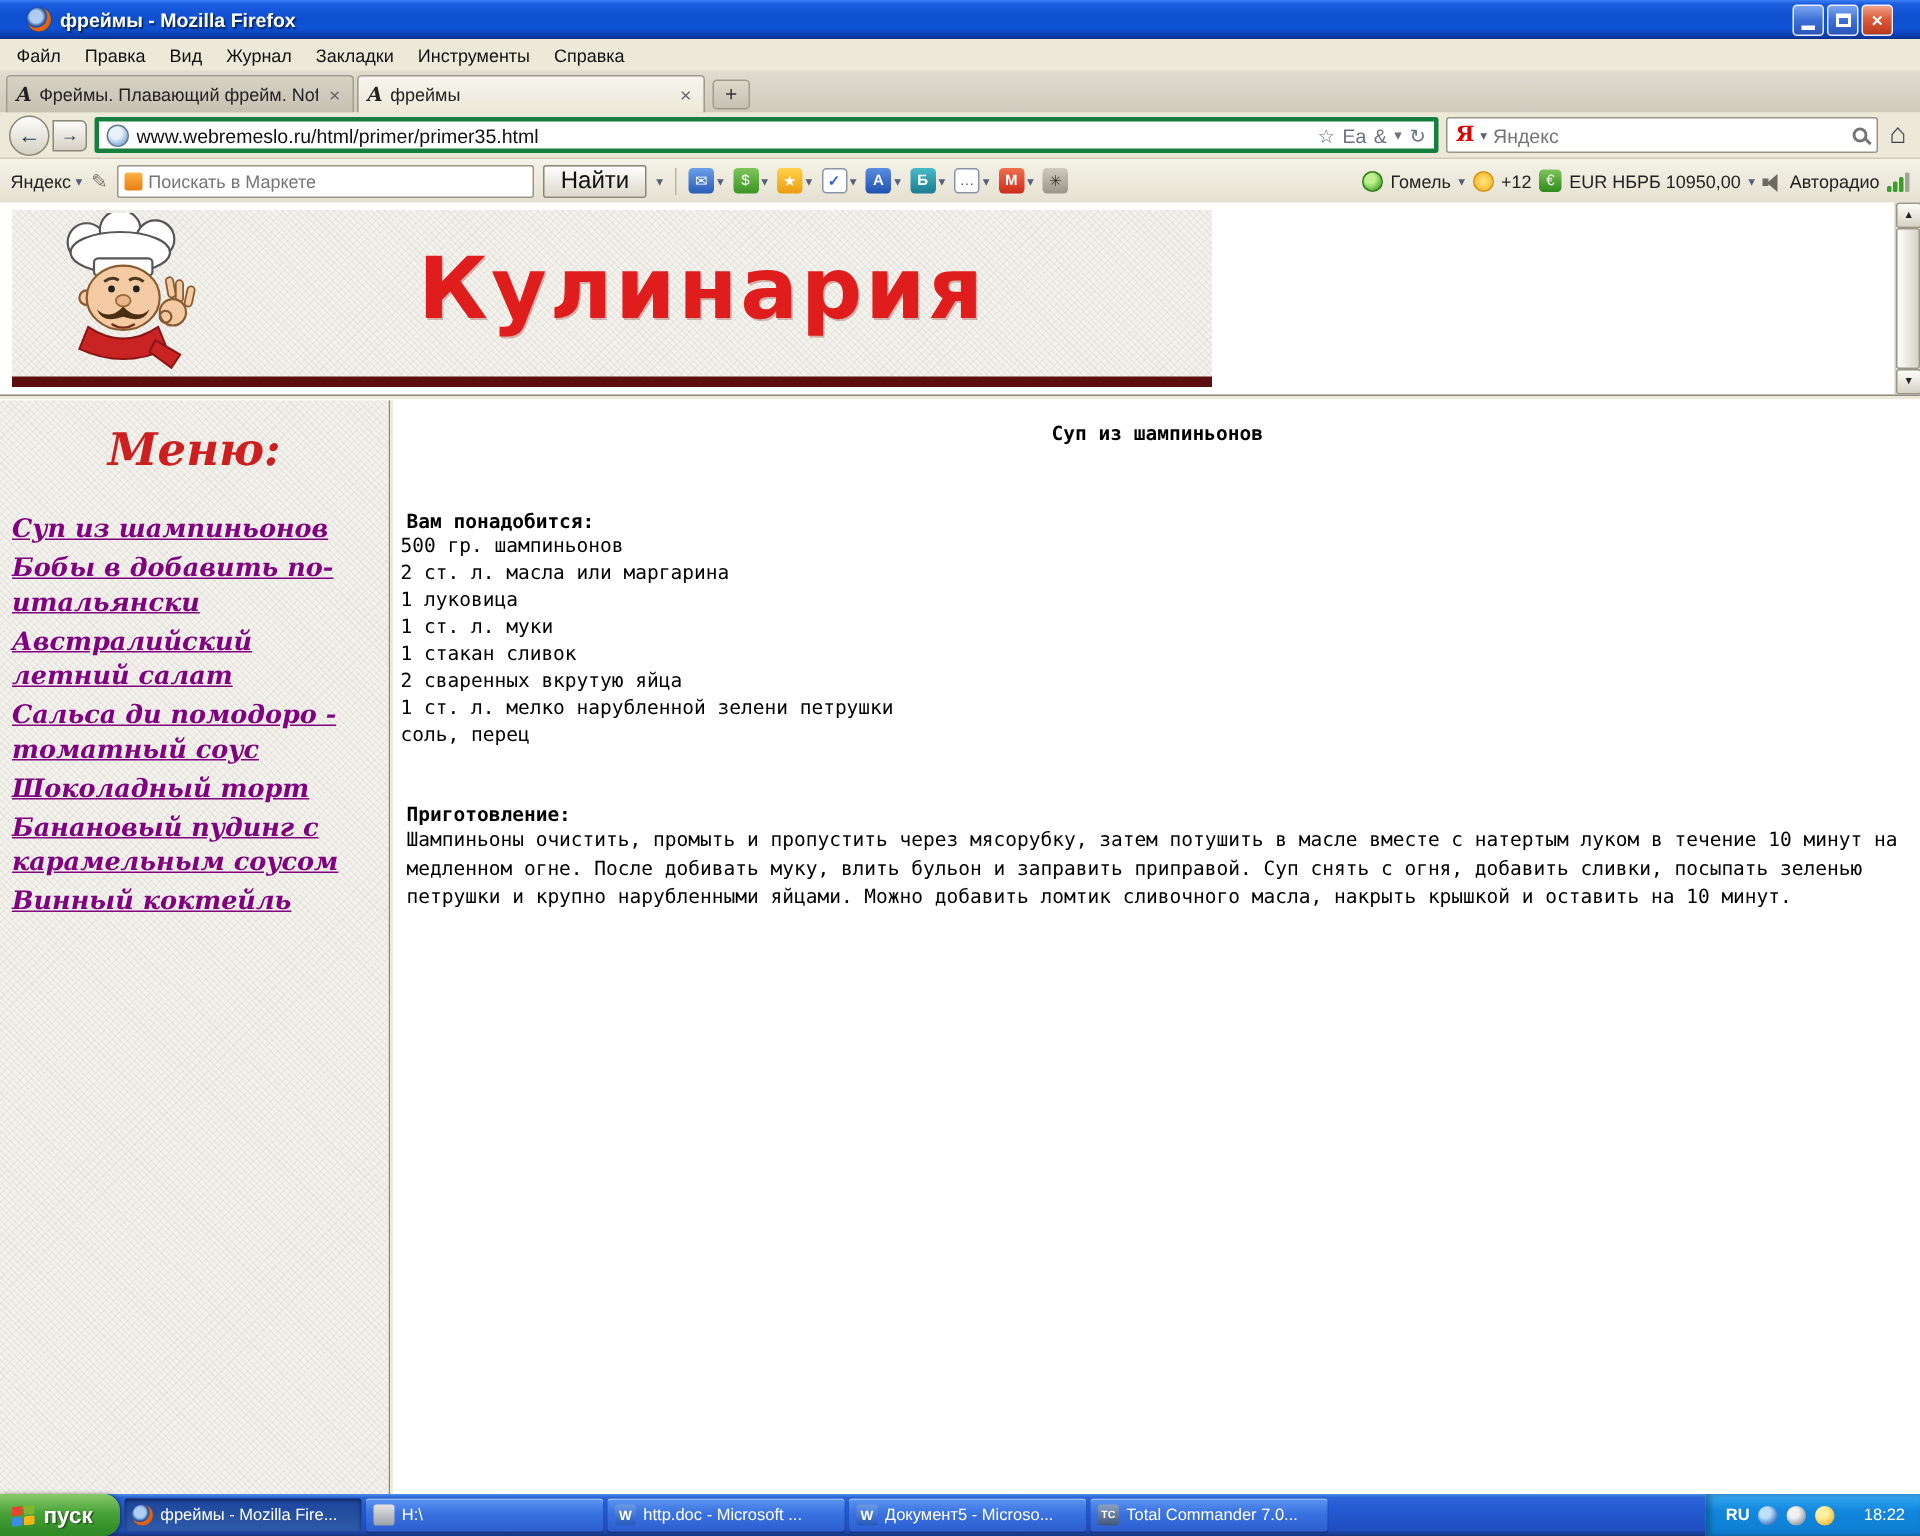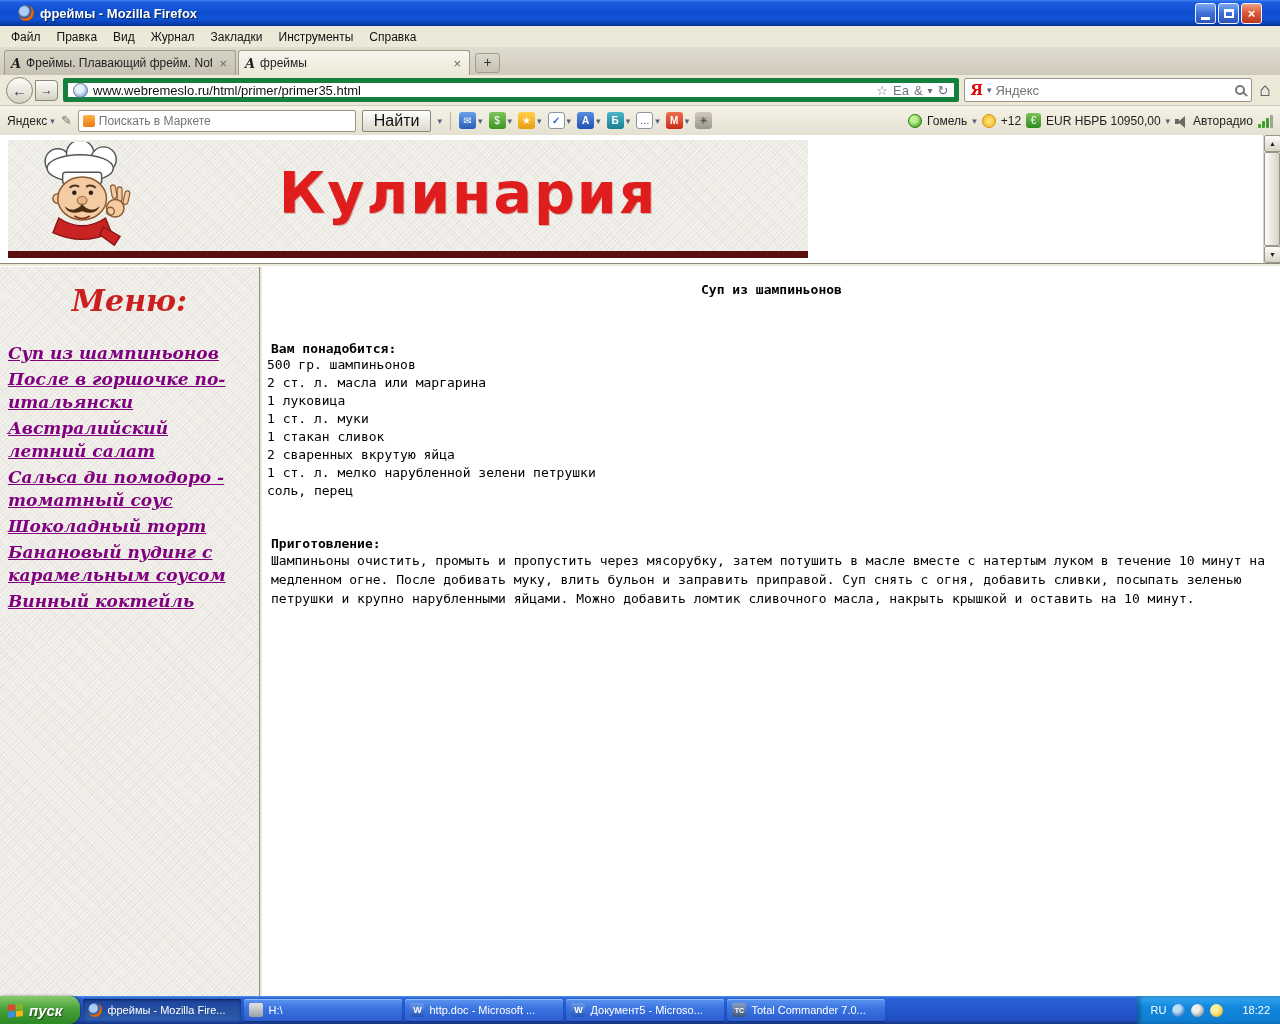--- a/index.html
+++ b/index.html
@@ -35,21 +35,21 @@
   .tab-close{color:#666;font-size:13px;padding:0 2px;cursor:pointer}
   .newtab{width:25px;height:20px;margin:0 0 2px 3px;border-radius:3px;background:linear-gradient(#dcd8ca,#c6c1b2);
     border:1px solid #a09c8c;text-align:center;font-size:14px;color:#333;line-height:17px;cursor:pointer}
 
   
   .navbar{height:31px;background:#ece9d8;border-bottom:1px solid #cfcaba;display:flex;align-items:center;padding:0 6px;gap:5px}
   .nav-back{width:27px;height:27px;border-radius:50%;flex:none;background:linear-gradient(#fdfdfb,#d4d0c2);
     border:1px solid #8a8678;display:flex;align-items:center;justify-content:center;font-size:15px;font-weight:bold;color:#223a55;cursor:pointer}
   .nav-fwd{width:23px;height:21px;border-radius:0 4px 4px 0;flex:none;background:linear-gradient(#fdfdfb,#d4d0c2);
     border:1px solid #8a8678;display:flex;align-items:center;justify-content:center;font-size:12px;font-weight:bold;color:#223a55;cursor:pointer;margin-left:-3px}
-  .urlbox{flex:1;height:24px;background:#fff;border:5px solid #15803d;border-radius:2px;display:flex;align-items:center;padding:0 5px;gap:5px}
+  .urlbox{flex:1;height:24px;background:#fff;border:3px solid #15803d;border-radius:2px;display:flex;align-items:center;padding:0 5px;gap:5px}
   .globe{width:15px;height:15px;border-radius:50%;flex:none;border:1px solid #667a92;
     background:radial-gradient(circle at 40% 35%, #e8f2fc 0 35%, #8fb6dd 70%, #5c86b4 100%);cursor:pointer}
   .url-input{flex:1;border:none;outline:none;font-size:13px;color:#111;font-family:"Liberation Sans",sans-serif;background:transparent}
   .url-icon{color:#6a7282;font-size:13px;cursor:pointer;flex:none}
   .url-icon.tiny{font-size:10px}
   .searchbox{width:288px;height:24px;background:#fff;border:1px solid #9a9687;border-radius:2px;display:flex;align-items:center;padding:0 6px;gap:4px;flex:none}
   .ya-badge{color:#e00000;font-weight:bold;font-family:"DejaVu Serif",serif;font-size:14px;cursor:pointer}
   .search-input{flex:1;border:none;outline:none;font-size:13px;color:#555;background:transparent;font-family:"Liberation Sans",sans-serif}
   .mag{width:10px;height:10px;border:2px solid #777;border-radius:50%;position:relative;flex:none;cursor:pointer}
   .mag::after{content:"";position:absolute;width:6px;height:2px;background:#777;transform:rotate(45deg);right:-5px;bottom:-2px}
@@ -125,40 +125,40 @@
   .recipe-title{padding-top:15px;text-align:center;font-weight:bold}
   .ing-heading{margin:44px 0 0 8px;font-weight:bold}
   .ing{margin-left:4px;line-height:18px}
   .prep-heading{margin:36px 0 0 8px;font-weight:bold}
   .prep{margin:0 12px 0 8px;line-height:19px;text-align:left}
 
   
   .taskbar{position:absolute;left:0;right:0;bottom:0;height:28px;display:flex;align-items:center;
     background:linear-gradient(180deg,#4f91e8 0%,#2a63d8 8%,#2458cf 45%,#1f4fc0 85%,#15367f 100%)}
   .start-btn{height:28px;display:flex;align-items:center;gap:6px;padding:0 18px 0 8px;color:#fff;font-weight:bold;
-    font-style:italic;font-size:15px;cursor:pointer;border-radius:0 11px 11px 0;
+    font-size:15px;cursor:pointer;border-radius:0 11px 11px 0;
     background:linear-gradient(180deg,#88c96c 0%,#4aa33a 45%,#2f8b26 92%);box-shadow:1px 0 3px rgba(0,0,0,.45);
     text-shadow:1px 1px 1px rgba(0,0,0,.5)}
   .win-flag{display:grid;grid-template-columns:7px 7px;gap:1px;transform:skewY(-6deg)}
   .win-flag i{height:6px;border-radius:1px;display:block}
   .wf-r{background:#e8432e}.wf-g{background:#7db72f}.wf-b{background:#3a8ee8}.wf-y{background:#f8b517}
   .task{width:158px;height:22px;margin-left:3px;display:flex;align-items:center;gap:5px;padding:0 5px;border-radius:2px;
     color:#fff;font-size:11px;cursor:pointer;background:linear-gradient(180deg,#5c96f0,#3a72e0 45%,#2c5ed0);
     box-shadow:inset 0 1px 0 rgba(255,255,255,.35),0 1px 1px rgba(0,0,0,.3)}
   .task.active{background:linear-gradient(180deg,#1c44a0,#27529f 60%,#2f5cb0);box-shadow:inset 0 1px 3px rgba(0,0,0,.55)}
   .tlabel{white-space:nowrap;overflow:hidden}
   .ticon{width:14px;height:14px;border-radius:2px;flex:none;display:flex;align-items:center;justify-content:center;
     font-size:9px;font-weight:bold;color:#fff}
   .ticon.ff{border-radius:50%;background:radial-gradient(circle at 38% 38%, #aecdf0 0 30%, #1b4a9e 48%, #e8680e 56%, #c24a08 100%)}
   .ticon.drive{background:linear-gradient(#e4e4e4,#9aa0a8);color:#333;font-size:8px}
   .ticon.word{background:linear-gradient(#6a9ae8,#2456b8)}
   .ticon.tc{background:linear-gradient(#8aa0c0,#40567c);font-size:7px}
   .tray{margin-left:auto;height:28px;display:flex;align-items:center;gap:6px;padding:0 10px 0 14px;color:#fff;font-size:11px;
     background:linear-gradient(180deg,#38aaf2 0%,#1287dd 40%,#0f7ed2 92%);box-shadow:inset 3px 0 4px rgba(0,0,0,.3)}
-  .lang{font-weight:normal;cursor:pointer}
+  .lang{font-weight:bold;cursor:pointer}
   .tray-ico{width:13px;height:13px;border-radius:50%;cursor:pointer}
   .ti-blue{background:radial-gradient(circle at 38% 35%,#bde0f8 0 30%,#1a5cb8 85%)}
   .ti-gray{background:radial-gradient(circle at 38% 35%,#f0f0f0 0 30%,#7a8694 85%)}
   .ti-smiley{background:radial-gradient(circle at 38% 35%,#fff0a0 0 30%,#f0b020 85%)}
   .clock{margin-left:13px}
 </style>
 </head>
 <body>
 
 <div class="screen">
@@ -330,21 +330,21 @@
         <div class="sb-btn down">▼</div>
       </div>
     </div>
 
     <div class="frame-divider-h"></div>
     <div class="frame-divider-v"></div>
 
     <div class="frame-menu">
       <div class="menu-heading">Меню:</div>
       <a class="menu-link">Суп из шампиньонов</a>
-      <a class="menu-link">После в горшочке по-итальянски</a>
+      <a class="menu-link">Бобы в добавить по-итальянски</a>
       <a class="menu-link">Австралийский летний салат</a>
       <a class="menu-link">Сальса ди помодоро - томатный соус</a>
       <a class="menu-link">Шоколадный торт</a>
       <a class="menu-link">Банановый пудинг с карамельным соусом</a>
       <a class="menu-link">Винный коктейль</a>
     </div>
 
     <div class="frame-content">
       <div class="recipe-title">Суп из шампиньонов</div>
       <div class="ing-heading">Вам понадобится:</div>

